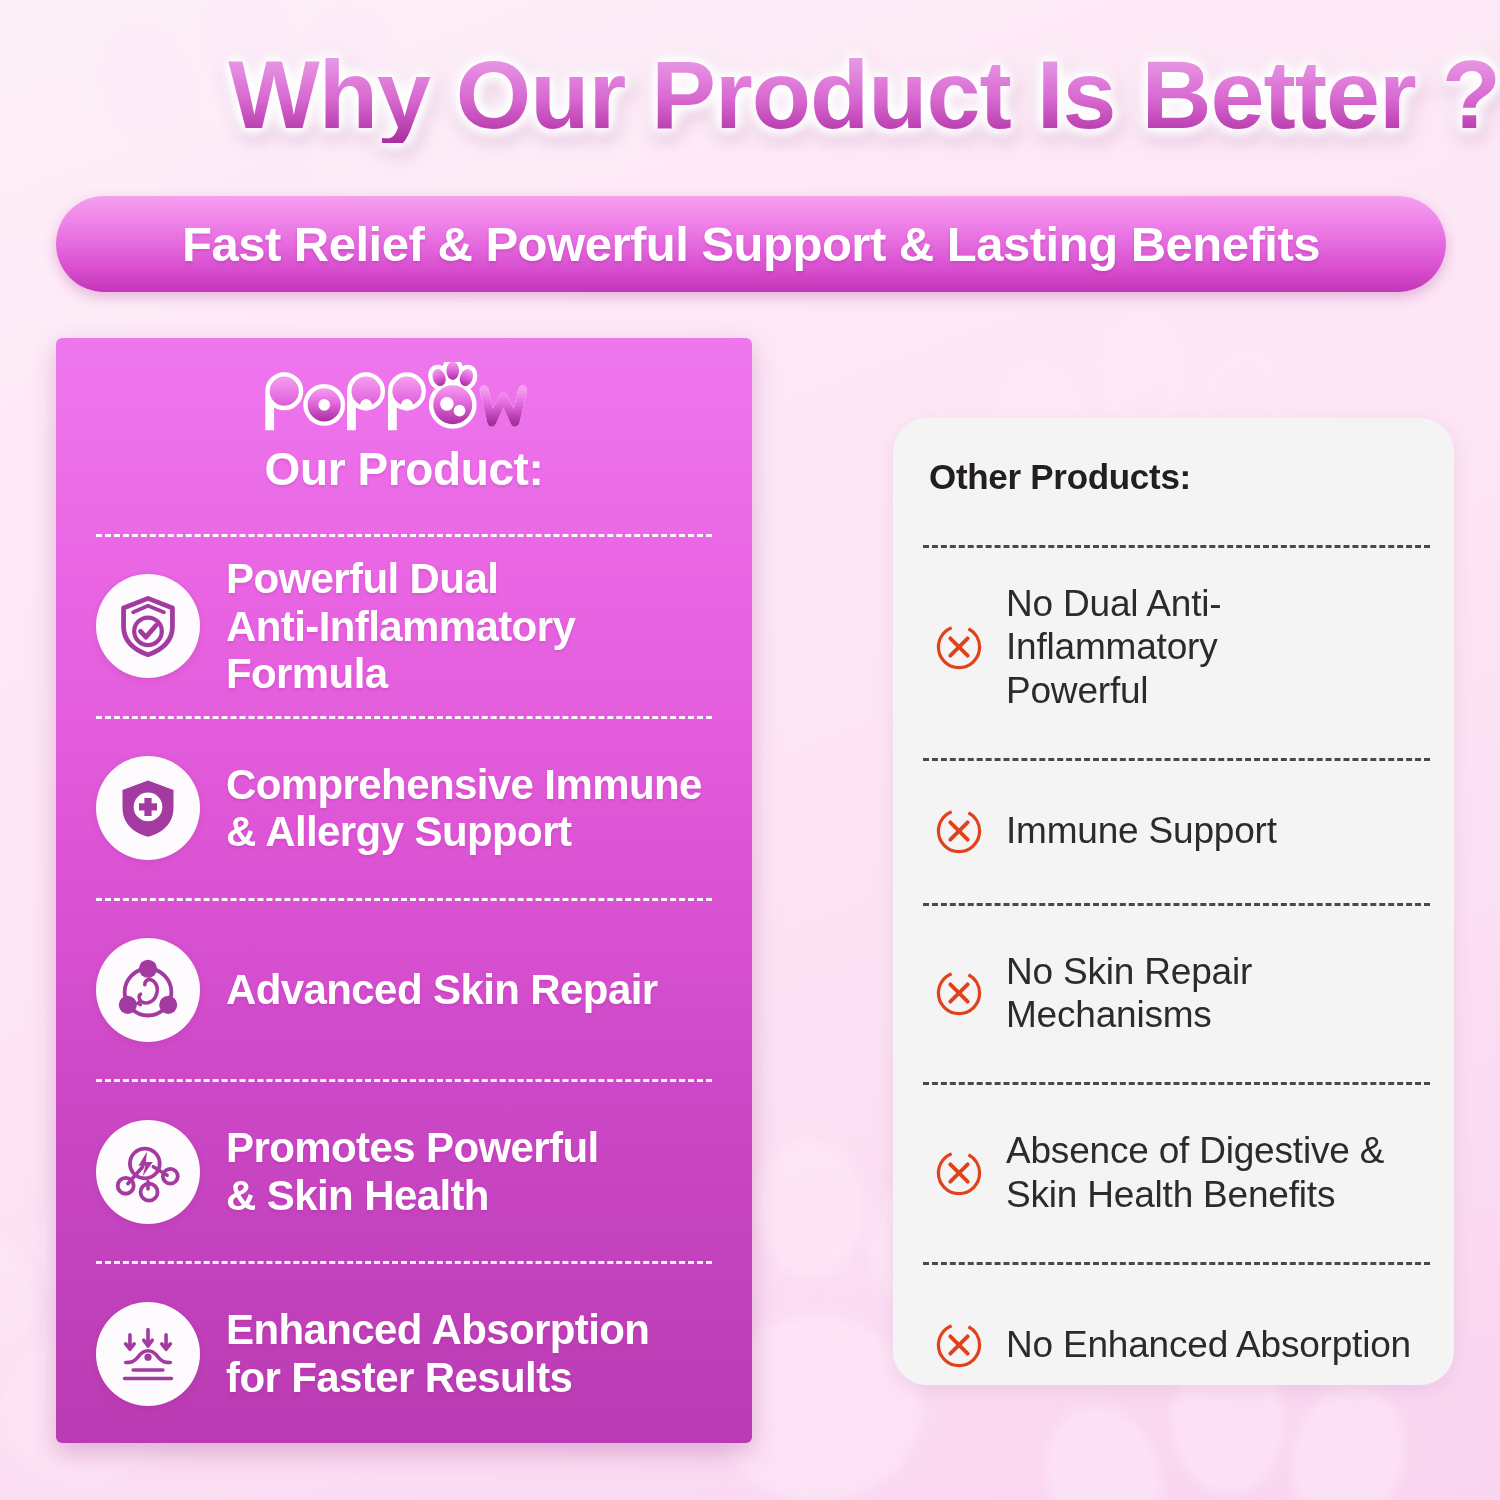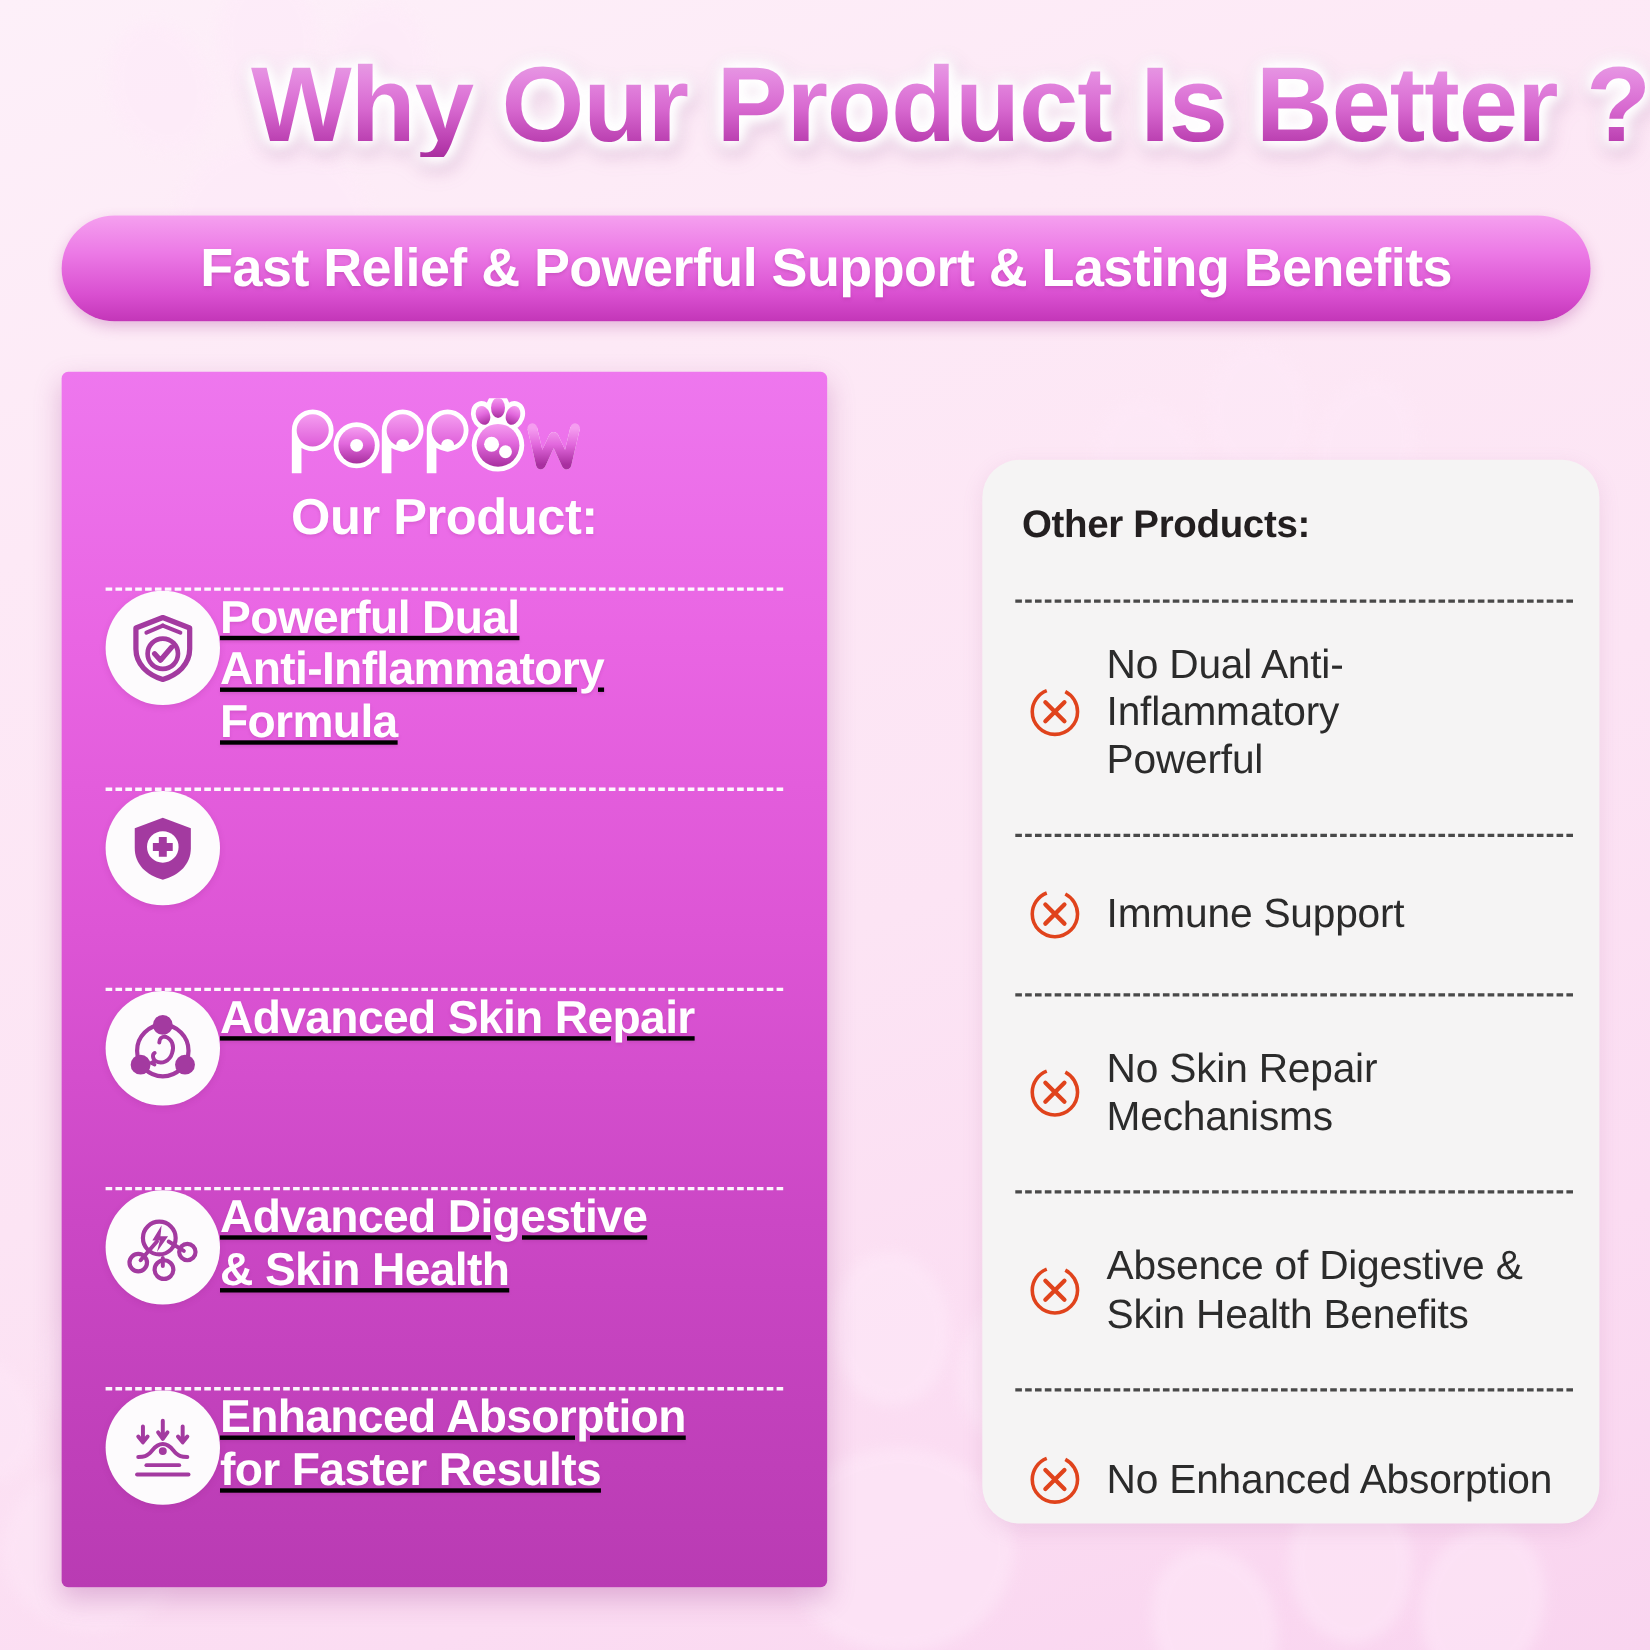--- a/index.html
+++ b/index.html
@@ -130,21 +130,21 @@
     letter-spacing:-.4px;
     text-shadow:0 2px 3px rgba(150,40,135,.22);
   }
   .our-divider {
     height:0; border-top:3px dashed #ffffff;
     opacity:.95;
   }
   #our-list { flex:1; display:flex; flex-direction:column; }
   .our-row {
     flex:1;
-    display:flex; text-decoration:underline;
+    display:flex; align-items:center; gap:26px;
   }
   .our-icon {
     flex:0 0 auto;
     width:104px; height:104px;
     background:#fdfbfd;
     border-radius:50%;
     display:flex; align-items:center; justify-content:center;
     box-shadow:0 2px 6px rgba(140,40,130,.18);
   }
   .our-icon svg { width:68px; height:68px; display:block; }
@@ -361,20 +361,24 @@
       <div class="our-divider"></div>
 
       <div class="our-row">
         <div class="our-icon">
           <svg viewBox="0 0 64 64">
             <path d="M32 6 L56 15 V32 C56 46 46 55.5 32 59 C18 55.5 8 46 8 32 V15 Z" fill="#a33aa0"></path>
             <circle cx="32" cy="31" r="13.5" fill="#ffffff"></circle>
             <path d="M28.6 22.5 h6.8 v5.1 h5.1 v6.8 h-5.1 v5.1 h-6.8 v-5.1 h-5.1 v-6.8 h5.1 Z" fill="#a33aa0"></path>
           </svg>
         </div>
+        <div class="our-text">
+          <div>Comprehensive Immune</div>
+          <div>&amp; Allergy Support</div>
+        </div>
       </div>
 
       <div class="our-divider"></div>
 
       <div class="our-row">
         <div class="our-icon">
           <svg viewBox="0 0 64 64">
             <circle cx="32" cy="34" r="22" fill="none" stroke="#a33aa0" stroke-width="3.6"></circle>
             <circle cx="32" cy="12" r="8.5" fill="#a33aa0"></circle>
             <circle cx="13" cy="46" r="8.5" fill="#a33aa0"></circle>
@@ -397,21 +401,21 @@
           <svg viewBox="0 0 64 64">
             <path d="M27 27 L13 43 M37 27 L50 35 M32 41 L32 48" fill="none" stroke="#a33aa0" stroke-width="3.4" stroke-linecap="round"></path>
             <circle cx="29" cy="24" r="14" fill="none" stroke="#a33aa0" stroke-width="3.6"></circle>
             <circle cx="11" cy="45" r="7.5" fill="none" stroke="#a33aa0" stroke-width="3.6"></circle>
             <circle cx="53" cy="36" r="7" fill="none" stroke="#a33aa0" stroke-width="3.6"></circle>
             <circle cx="33" cy="51" r="8" fill="none" stroke="#a33aa0" stroke-width="3.6"></circle>
             <path d="M31 13 L23 26 h6.5 l-2.5 10 l9.5 -13.5 h-6.5 Z" fill="#a33aa0"></path>
           </svg>
         </div>
         <div class="our-text">
-          <div>Advanced Digestive</div>
+          <div>Promotes Powerful</div>
           <div>&amp; Skin Health</div>
         </div>
       </div>
 
       <div class="our-divider"></div>
 
       <div class="our-row">
         <div class="our-icon">
           <svg viewBox="0 0 64 64">
             <g stroke="#a33aa0" stroke-width="3.4" stroke-linecap="round" stroke-linejoin="round" fill="none">

